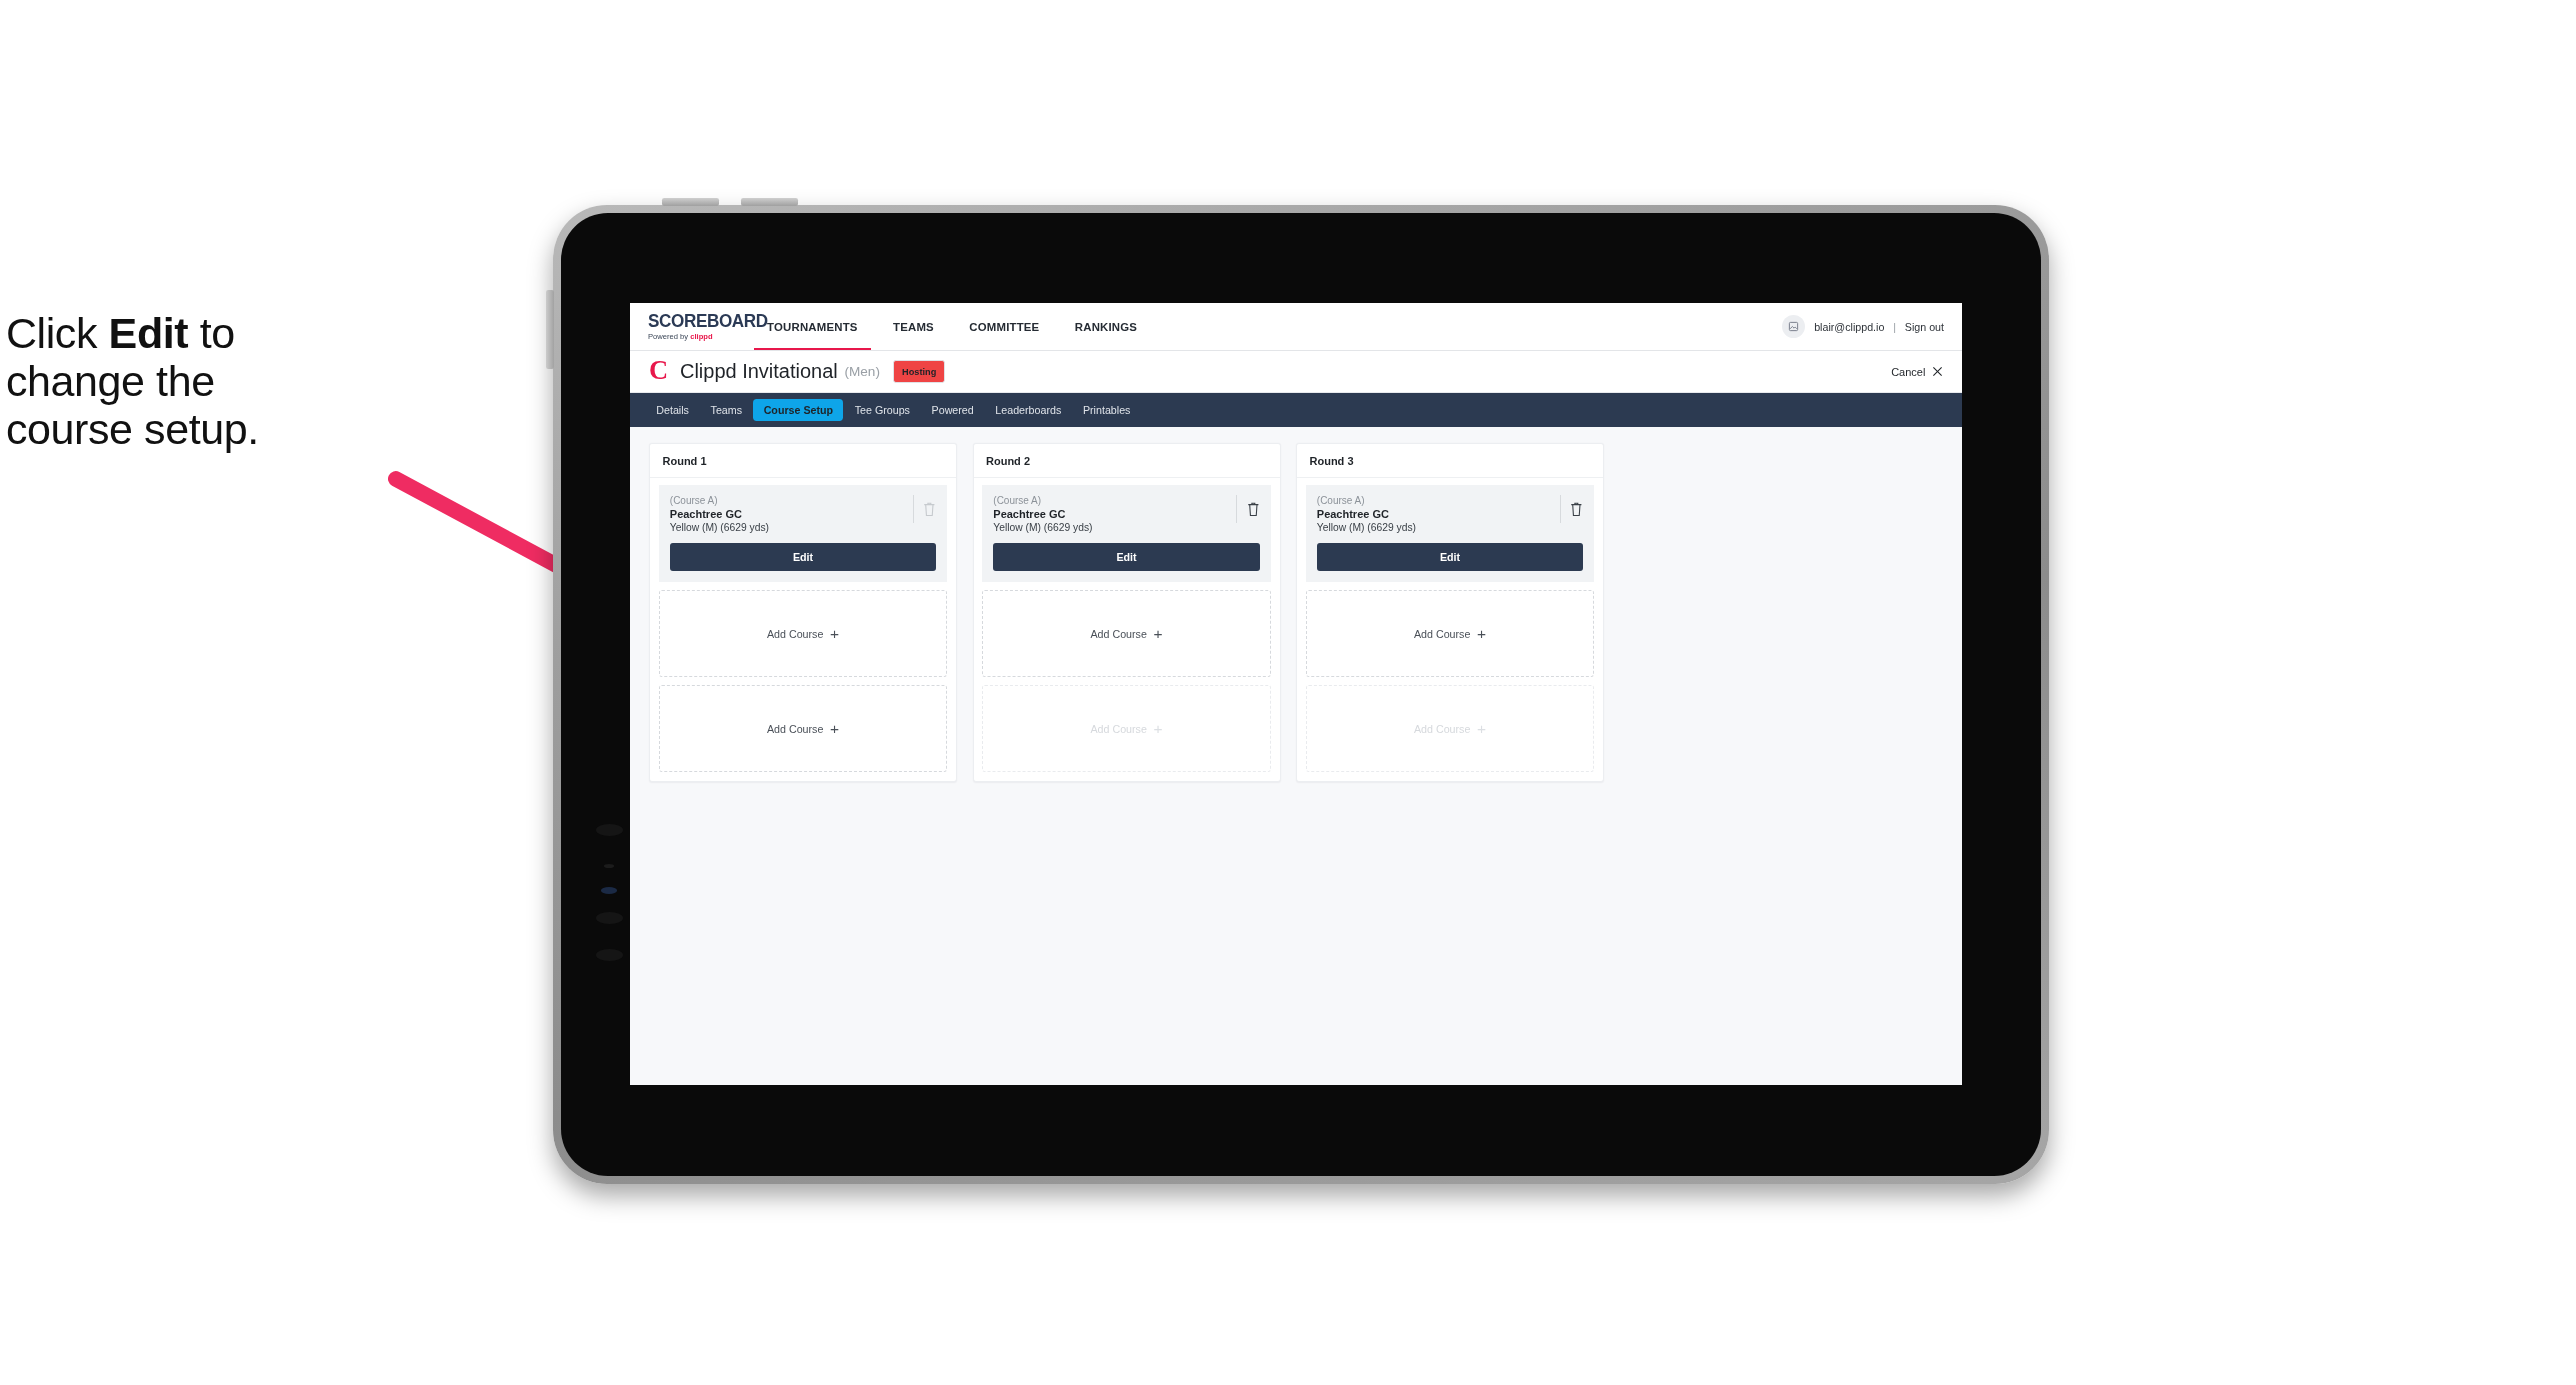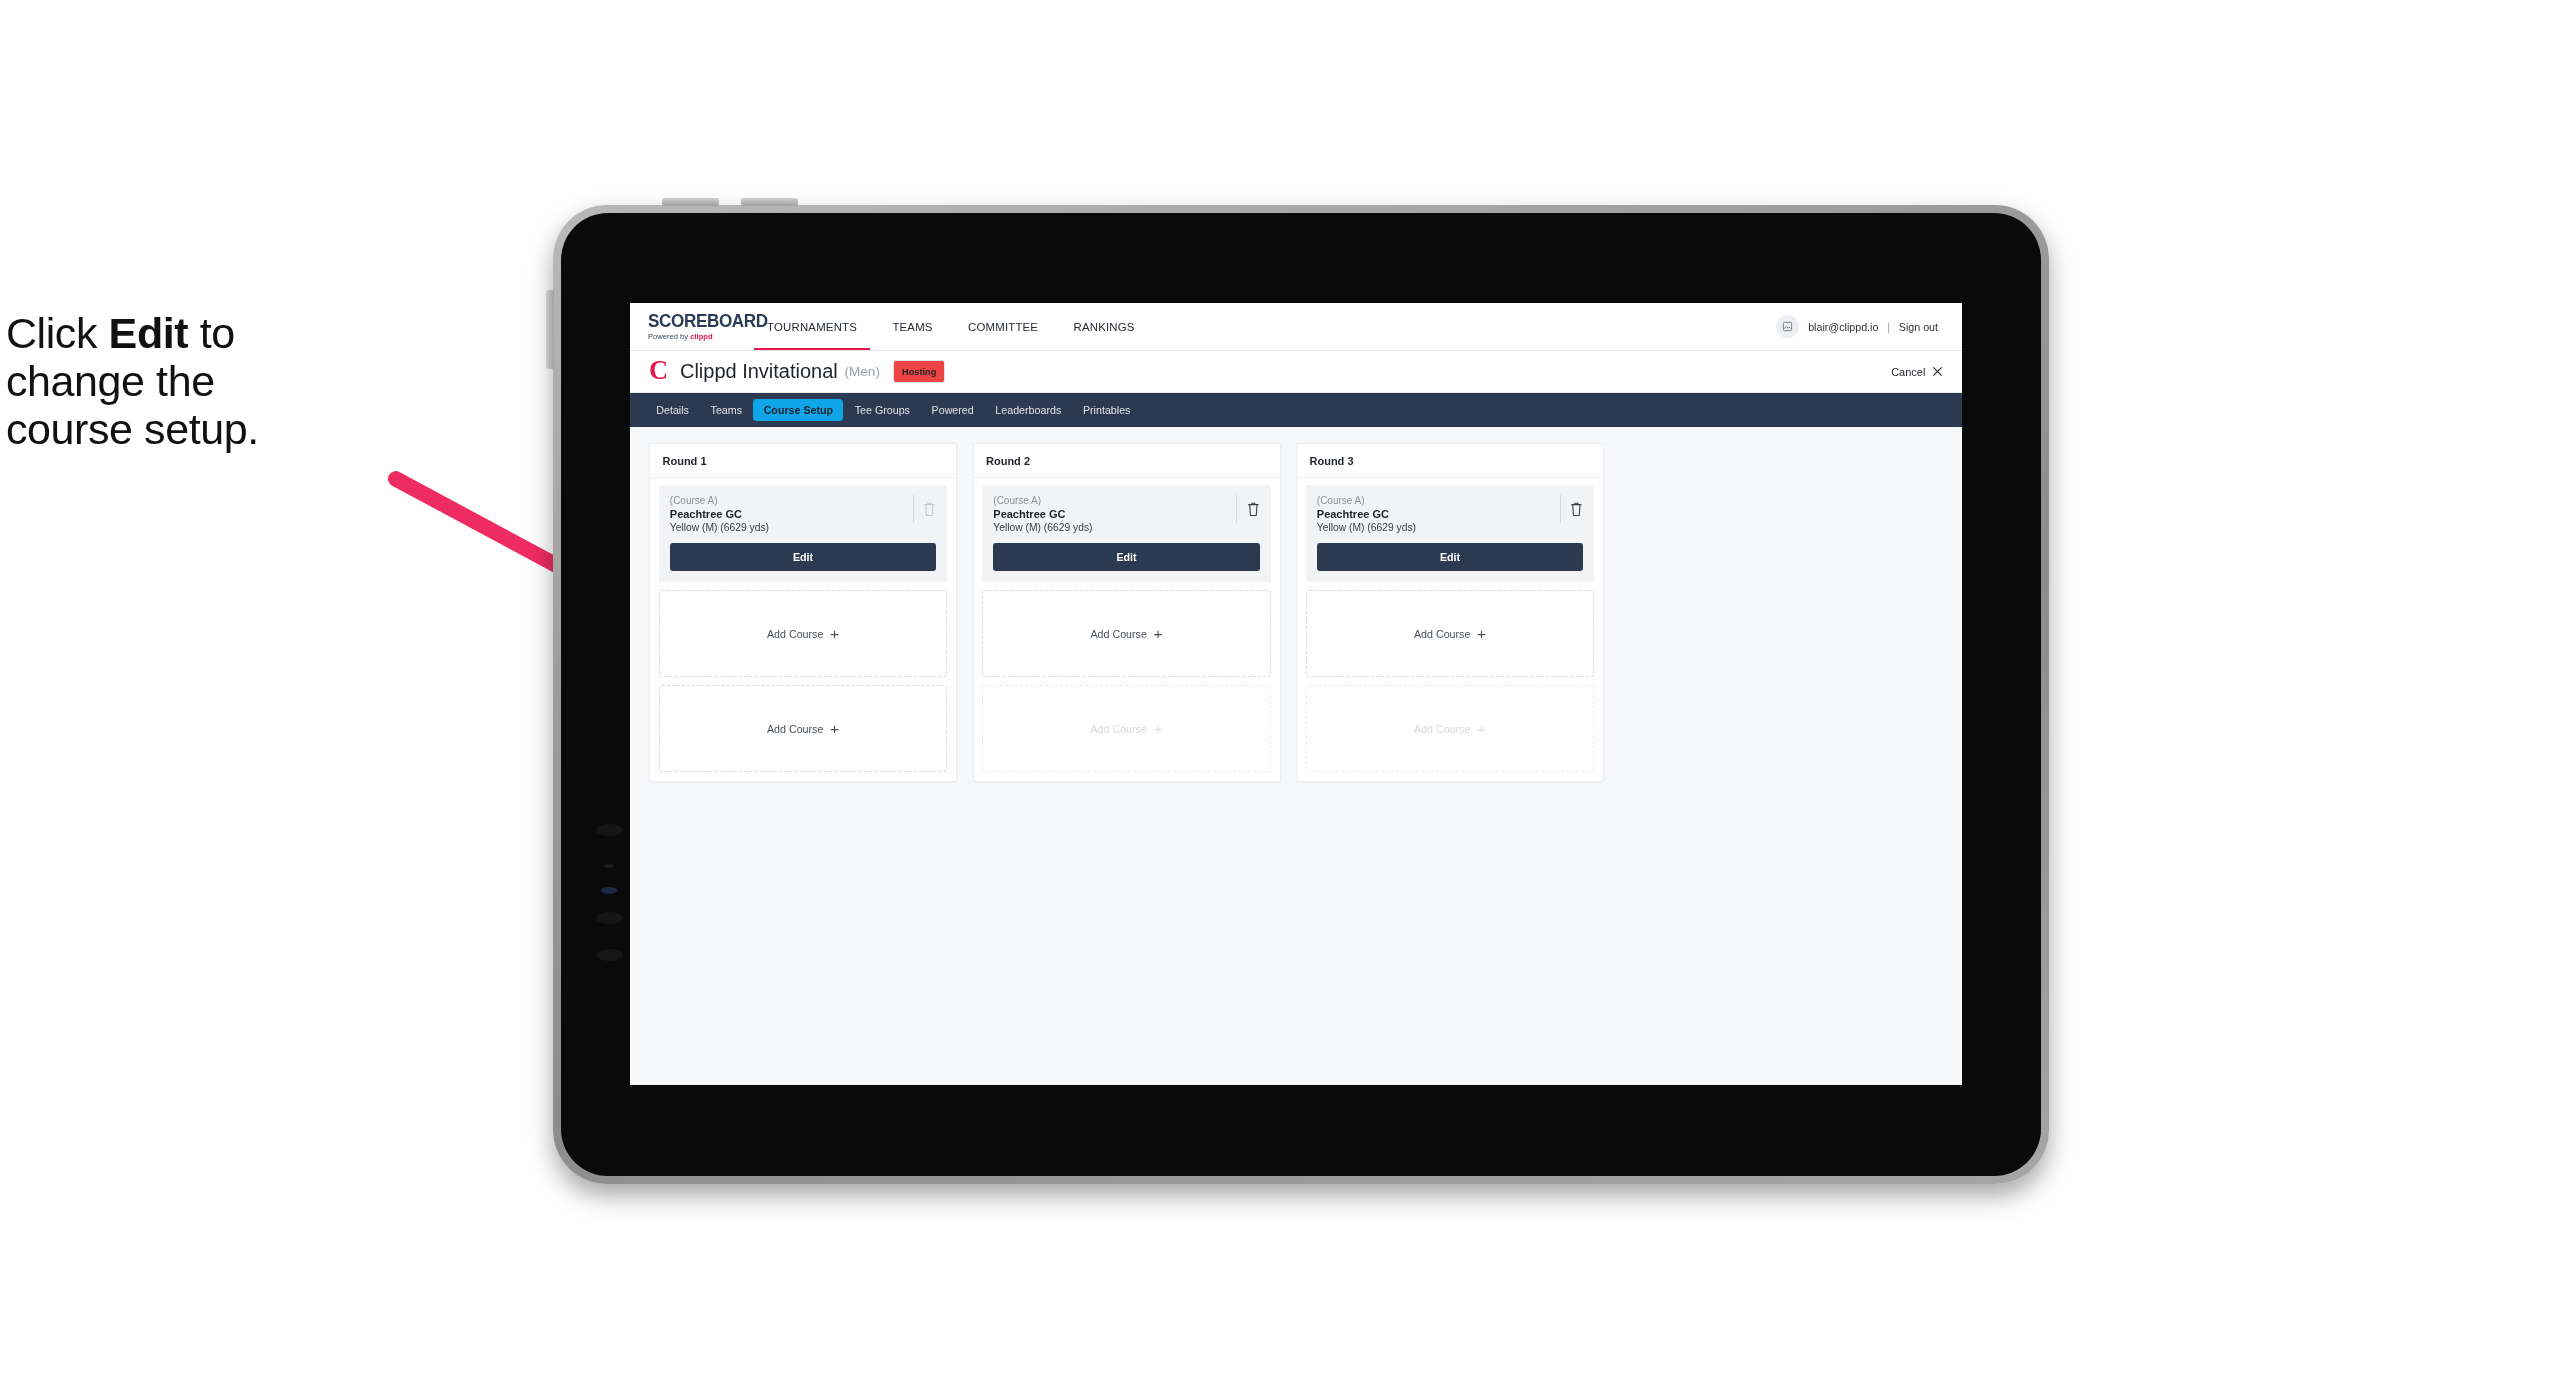--- a/index.html
+++ b/index.html
@@ -71,27 +71,28 @@
     color: #2b3a55; line-height: 1; transform: scaleX(0.93); transform-origin: left;
   }
   #brand .pw { font-size: 8px; color:#3b4657; margin-top:1.5px; transform: scaleX(0.95); transform-origin:left;}
   #brand .pw i { font-style: normal; color:#e8174b; font-weight:700; }
 
   #mainmenu { display:flex; align-items:stretch; height:100%; margin-left: 14.7px; }
   .mitem {
     display:flex; align-items:center; padding: 0 17.7px;
     font-size: 11.4px; color:#252b33; letter-spacing:0.2px; position:relative;
     cursor: pointer;
+    font-weight: bold;
   }
   .mitem.active::after {
     content:""; position:absolute; left:4.4px; right:4.4px; bottom:0; height:2.2px;
     background:#e8174b;
   }
   #account {
-    margin-left:auto; display:flex; align-items:center; gap:8.8px; padding-right: 24px;
+    margin-left:auto; display:flex; align-items:center; gap:8.8px; padding-right: 18px;
     font-size:10.7px; color:#2d3238;
   }
   #avatar {
     width:23px; height:23px; border-radius:50%; background:#eceef1;
     display:flex; align-items:center; justify-content:center; color:#6b7280; font-size:10.3px;
   }
   #account .sep { color:#9aa0a6; }
   #signout { cursor:pointer; }
 
   

